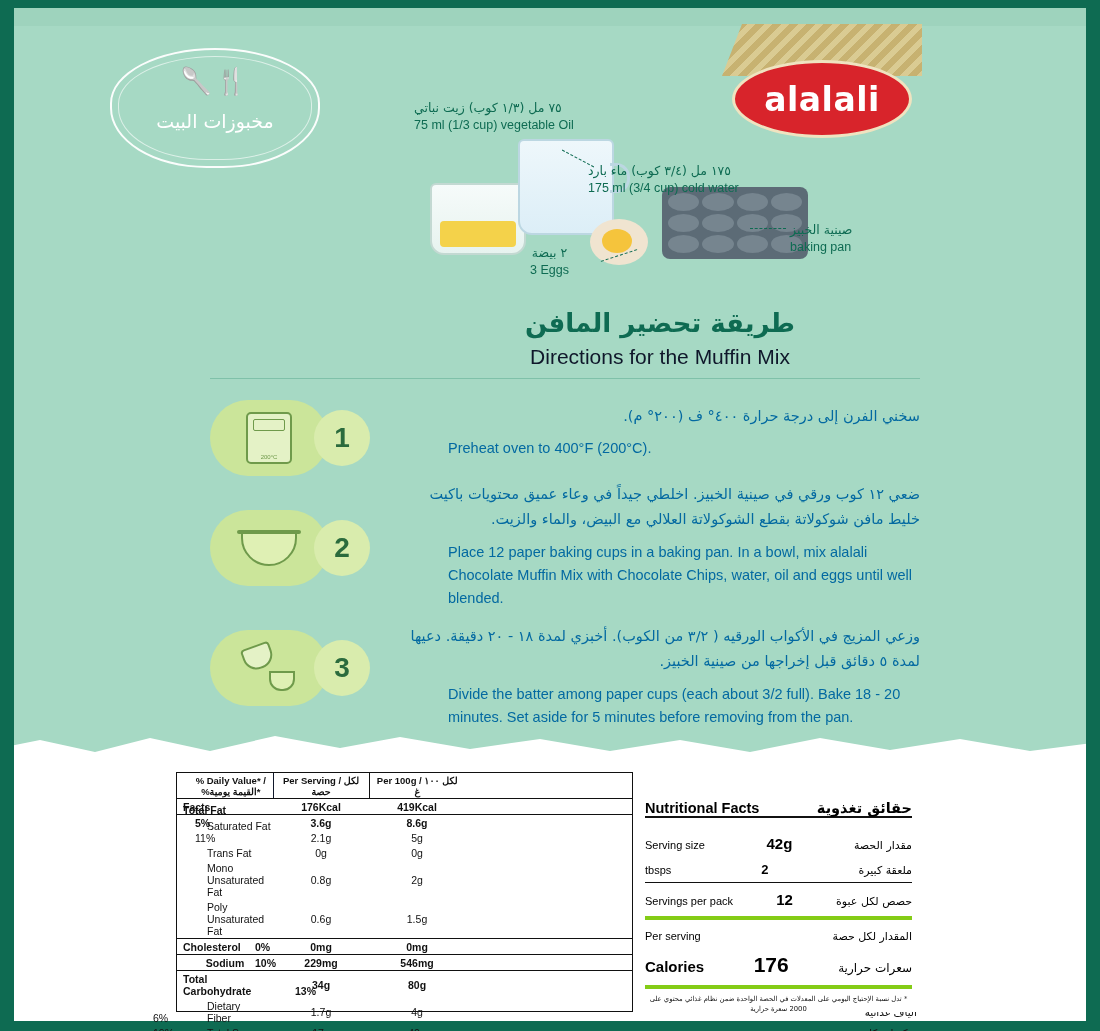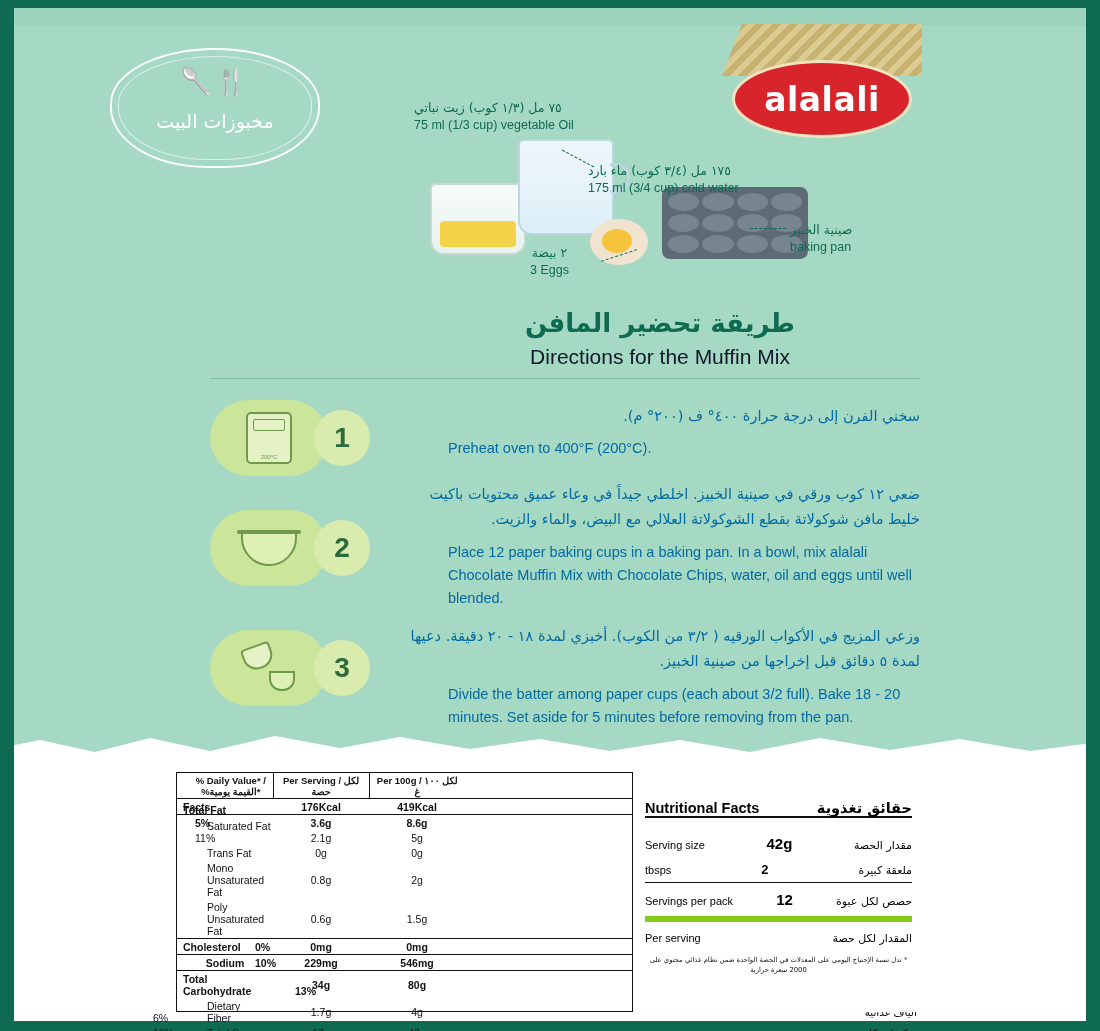--- a/index.html
+++ b/index.html
@@ -204,21 +204,21 @@
     border-left:1px solid #111; background:#fff; padding:8px 12px;
   }
   .facts .ttl { display:flex; justify-content:space-between; align-items:baseline; border-bottom:2px solid #111; margin-top:20px;}
   .facts .ttl .en { font-size:14.5px; font-weight:bold; }
   .facts .ttl .ar { font-size:14.5px; font-weight:bold; direction:rtl; font-family:"DejaVu Sans", sans-serif;}
   .frow { display:flex; align-items:baseline; justify-content:space-between; padding:5px 0; font-size:11px;}
   .frow .v { font-weight:bold; font-size:15px; }
   .frow.sub .v { font-weight:bold; font-size:13px; }
   .frow .ar { direction:rtl; font-family:"DejaVu Sans", sans-serif; }
   .fsep { border-bottom:1px solid #111; }
-  .fsep2 { border-bottom:6px solid #84cc16; }
+  .fsep2 { border-bottom:4px solid #84cc16; }
   .cal .en { font-size:15px; font-weight:bold;}
   .cal .v { font-size:21px; font-weight:bold;}
   .cal .ar { font-size:12px; }
   .foot { font-size:6.8px; line-height:1.45; color:#111; margin-top:6px; text-align:center; direction:rtl;
     font-family:"DejaVu Sans", sans-serif;}
 </style>
 </head>
 <body>
 
 <div class="pack">
@@ -465,17 +465,22 @@
     <div class="frow fsep2" style="padding:8px 0;">
       <span>Servings per pack</span>
       <span class="v">12</span>
       <span class="ar">حصص لكل عبوة</span>
     </div>
 
     <div class="frow" style="padding-top:10px;">
       <span>Per serving</span>
       <span class="ar">المقدار لكل حصة</span>
     </div>
+    <div class="frow cal fsep2" style="padding-bottom:8px;">
+      <span class="en">Calories</span>
+      <span class="v">176</span>
+      <span class="ar">سعرات حرارية</span>
+    </div>
 
     <div class="foot">* تدل نسبة الإحتياج اليومي على المعدلات في الحصة الواحدة ضمن نظام غذائي محتوي على 2000 سعرة حرارية</div>
   </div>
 
 </div>
 
 </body></html>

